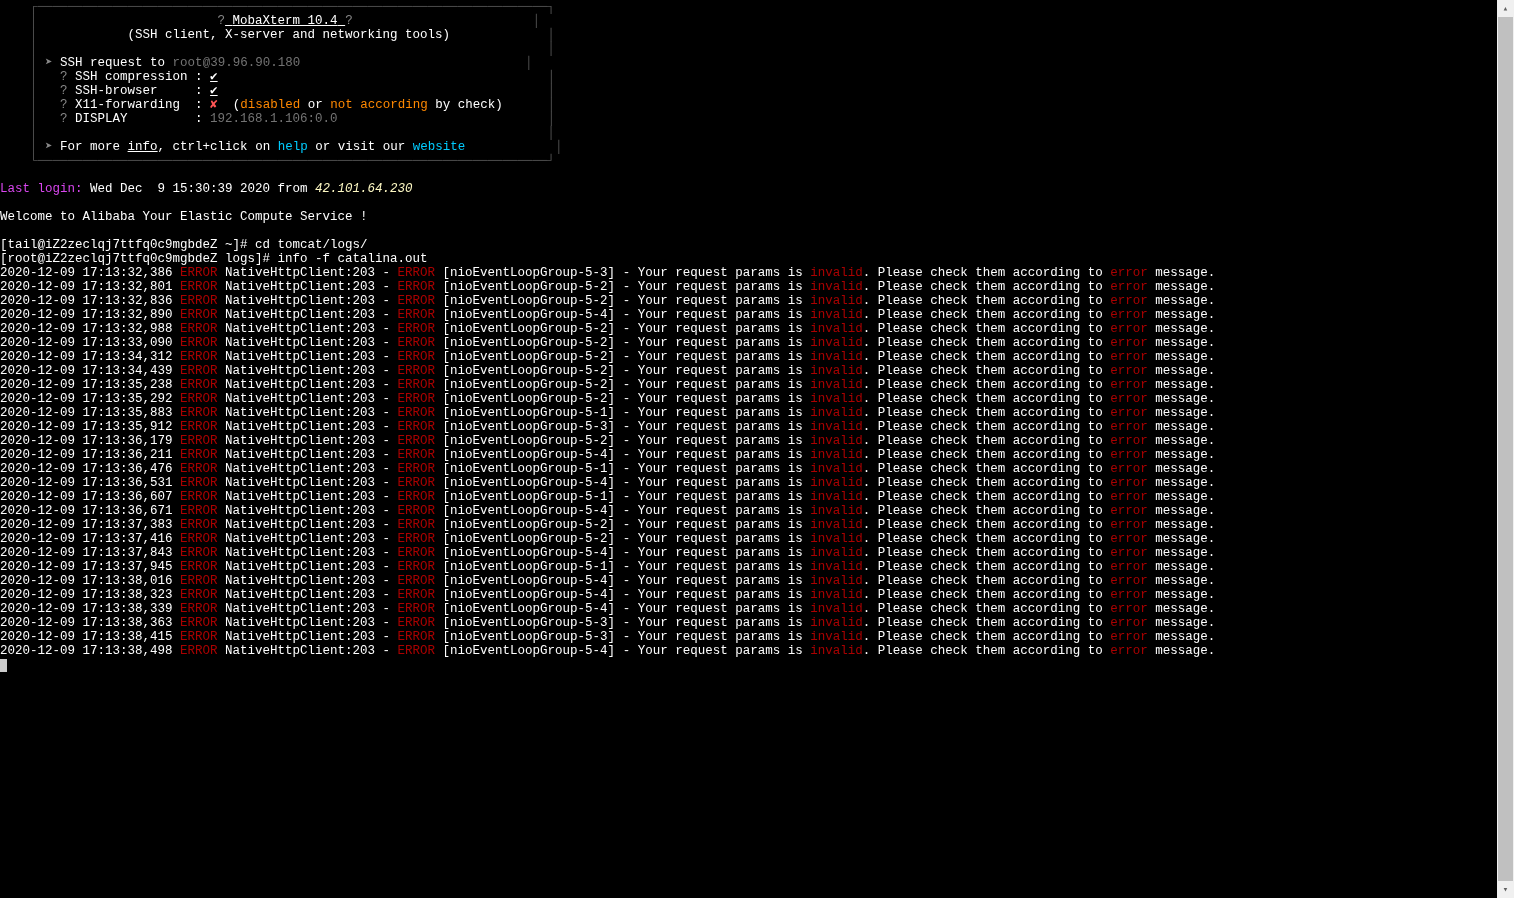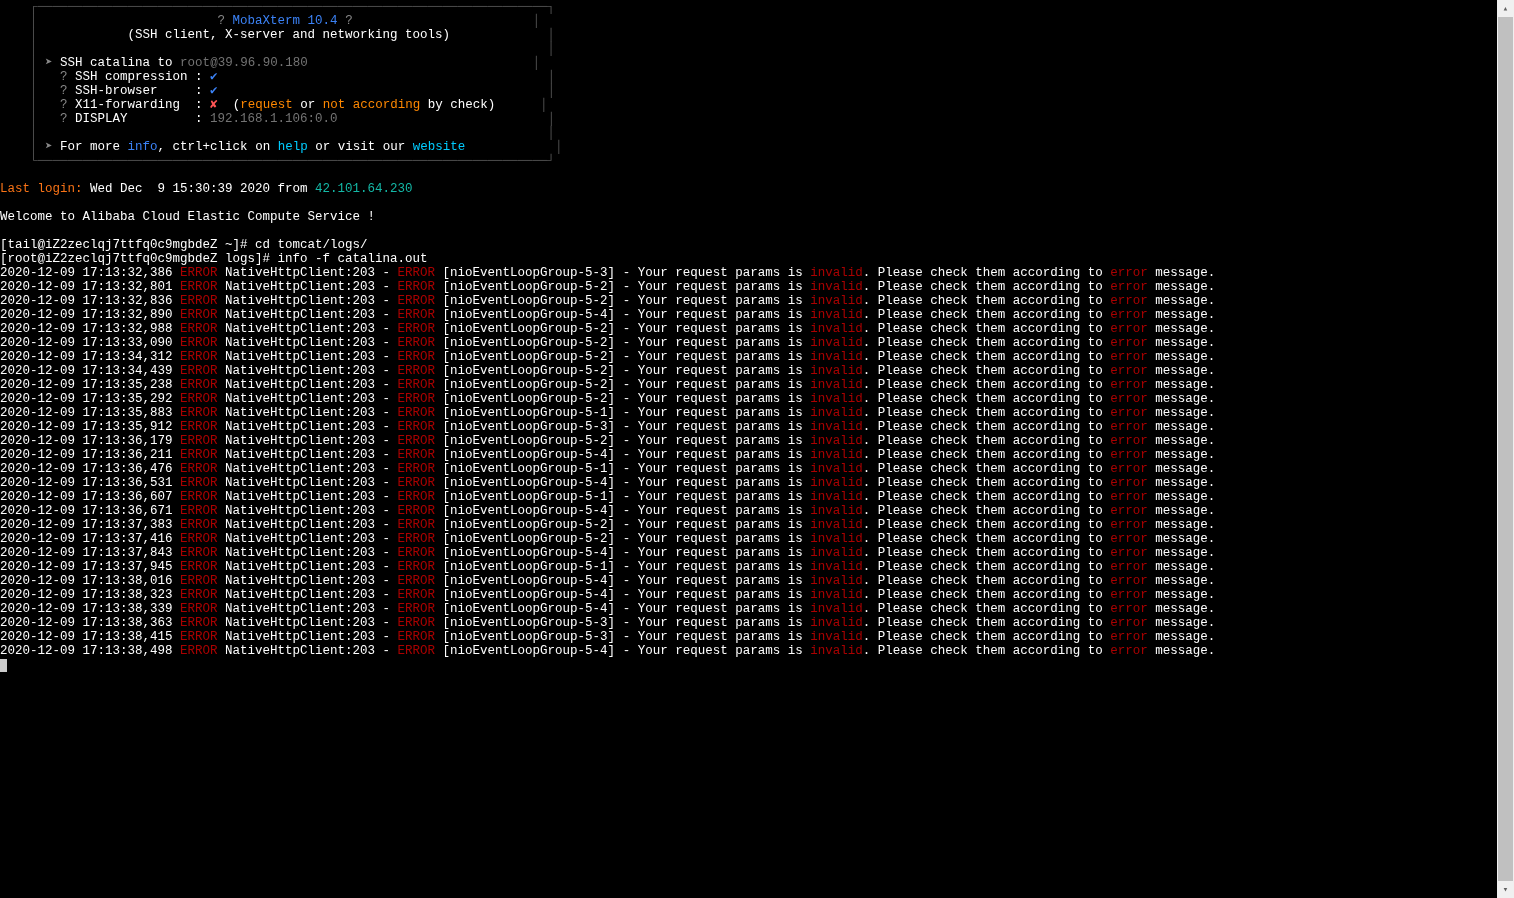--- a/index.html
+++ b/index.html
@@ -46,56 +46,56 @@
     position: relative;
   }
   .scroll-thumb {
     background: #c0c0c0;
     width: 15px;
     margin: 0 1px;
     height: 100%;
   }
 
   .box-top, .box-bottom, .box-line { color: #555555; }
-  .green  { color: #3b82f6; }
+  .green  { color: #ffffff; text-decoration: underline; }
   .bwhite { color: #ffffff; }
   .gray   { color: #888888; }
   .magenta{ color: #737373; }
   .redx   { color: #ff5555; }
   .orange { color: #ff8800; }
   .lightblue { color: #00ccff; }
-  .purple { color: #14b8a6; }
+  .purple { color: #fef9c3; font-style: italic; }
   .darkred { color: #aa0000; }
-  .hostcyan { color: #f97316; }
+  .hostcyan { color: #d946ef; }
   .cursor-block {
     display: inline-block;
     width: 7px; height: 13px;
     background: #cccccc;
     vertical-align: bottom;
   }
 </style>
 </head>
 <body>
 
 <div id="terminal"><span><span class="box-line">    ┌────────────────────────────────────────────────────────────────────┐
     │                        </span><span class="gray">?</span><span class="green"> </span><span class="green">MobaXterm 10.4</span><span class="green"> </span><span class="gray">?</span><span class="box-line">                        │
     │            </span><span class="bwhite">(SSH client, X-server and networking tools)</span><span class="box-line">             │
     │                                                                    │
-    │ </span><span class="gray">➤</span><span class="bwhite"> </span><span class="bwhite">SSH catalina to</span><span class="bwhite"> </span><span class="magenta">root</span><span class="magenta">@</span><span class="magenta">39.96.90.180</span><span class="box-line">                              │
+    │ </span><span class="gray">➤</span><span class="bwhite"> </span><span class="bwhite">SSH request to</span><span class="bwhite"> </span><span class="magenta">root</span><span class="magenta">@</span><span class="magenta">39.96.90.180</span><span class="box-line">                              │
     │   </span><span class="gray">?</span><span class="bwhite"> </span><span class="bwhite">SSH compression :</span><span class="bwhite"> </span><span class="green">✔</span><span class="box-line">                                            │
     │   </span><span class="gray">?</span><span class="bwhite"> </span><span class="bwhite">SSH-browser     :</span><span class="bwhite"> </span><span class="green">✔</span><span class="box-line">                                            │
-    │   </span><span class="gray">?</span><span class="bwhite"> </span><span class="bwhite">X11-forwarding  :</span><span class="bwhite"> </span><span class="redx">✘</span><span class="bwhite">  (</span><span class="orange">request</span><span class="bwhite"> or </span><span class="orange">not according</span><span class="bwhite"> by check)</span><span class="box-line">      │
+    │   </span><span class="gray">?</span><span class="bwhite"> </span><span class="bwhite">X11-forwarding  :</span><span class="bwhite"> </span><span class="redx">✘</span><span class="bwhite">  (</span><span class="orange">disabled</span><span class="bwhite"> or </span><span class="orange">not according</span><span class="bwhite"> by check)</span><span class="box-line">      │
     │   </span><span class="gray">?</span><span class="bwhite"> </span><span class="bwhite">DISPLAY         :</span><span class="bwhite"> </span><span class="magenta">192.168.1.106:0.0</span><span class="box-line">                            │
     │                                                                    │
     │ </span><span class="gray">➤</span><span class="bwhite"> </span><span class="bwhite">For more</span><span class="bwhite"> </span><span class="green">info</span><span class="bwhite">, ctrl+click on</span><span class="bwhite"> </span><span class="lightblue">help</span><span class="bwhite"> or visit our</span><span class="bwhite"> </span><span class="lightblue">website</span><span class="box-line">            │
     └────────────────────────────────────────────────────────────────────┘</span></span>
 
 <span class="hostcyan">Last login:</span><span class="bwhite"> Wed Dec  9 15:30:39 2020 from </span><span class="purple">42.101.64.230</span>
 
-<span class="bwhite">Welcome to Alibaba Cloud Elastic Compute Service !</span>
+<span class="bwhite">Welcome to Alibaba Your Elastic Compute Service !</span>
 
 <span class="bwhite">[tail@iZ2zeclqj7ttfq0c9mgbdeZ ~]#</span><span class="bwhite"> cd tomcat/logs/</span>
 <span class="bwhite">[root@iZ2zeclqj7ttfq0c9mgbdeZ logs]#</span><span class="bwhite"> info -f catalina.out</span>
 <span id="log-output"><span class="bwhite">2020-12-09 17:13:32,386 </span><span class="darkred">ERROR</span><span class="bwhite"> NativeHttpClient:203 - </span><span class="darkred">ERROR</span><span class="bwhite"> [nioEventLoopGroup-5-3]</span><span class="bwhite"> - Your request params is </span><span class="darkred">invalid</span><span class="bwhite">. Please check them according to </span><span class="darkred">error</span><span class="bwhite"> message.</span>
 <span class="bwhite">2020-12-09 17:13:32,801 </span><span class="darkred">ERROR</span><span class="bwhite"> NativeHttpClient:203 - </span><span class="darkred">ERROR</span><span class="bwhite"> [nioEventLoopGroup-5-2]</span><span class="bwhite"> - Your request params is </span><span class="darkred">invalid</span><span class="bwhite">. Please check them according to </span><span class="darkred">error</span><span class="bwhite"> message.</span>
 <span class="bwhite">2020-12-09 17:13:32,836 </span><span class="darkred">ERROR</span><span class="bwhite"> NativeHttpClient:203 - </span><span class="darkred">ERROR</span><span class="bwhite"> [nioEventLoopGroup-5-2]</span><span class="bwhite"> - Your request params is </span><span class="darkred">invalid</span><span class="bwhite">. Please check them according to </span><span class="darkred">error</span><span class="bwhite"> message.</span>
 <span class="bwhite">2020-12-09 17:13:32,890 </span><span class="darkred">ERROR</span><span class="bwhite"> NativeHttpClient:203 - </span><span class="darkred">ERROR</span><span class="bwhite"> [nioEventLoopGroup-5-4]</span><span class="bwhite"> - Your request params is </span><span class="darkred">invalid</span><span class="bwhite">. Please check them according to </span><span class="darkred">error</span><span class="bwhite"> message.</span>
 <span class="bwhite">2020-12-09 17:13:32,988 </span><span class="darkred">ERROR</span><span class="bwhite"> NativeHttpClient:203 - </span><span class="darkred">ERROR</span><span class="bwhite"> [nioEventLoopGroup-5-2]</span><span class="bwhite"> - Your request params is </span><span class="darkred">invalid</span><span class="bwhite">. Please check them according to </span><span class="darkred">error</span><span class="bwhite"> message.</span>
 <span class="bwhite">2020-12-09 17:13:33,090 </span><span class="darkred">ERROR</span><span class="bwhite"> NativeHttpClient:203 - </span><span class="darkred">ERROR</span><span class="bwhite"> [nioEventLoopGroup-5-2]</span><span class="bwhite"> - Your request params is </span><span class="darkred">invalid</span><span class="bwhite">. Please check them according to </span><span class="darkred">error</span><span class="bwhite"> message.</span>
 <span class="bwhite">2020-12-09 17:13:34,312 </span><span class="darkred">ERROR</span><span class="bwhite"> NativeHttpClient:203 - </span><span class="darkred">ERROR</span><span class="bwhite"> [nioEventLoopGroup-5-2]</span><span class="bwhite"> - Your request params is </span><span class="darkred">invalid</span><span class="bwhite">. Please check them according to </span><span class="darkred">error</span><span class="bwhite"> message.</span>

